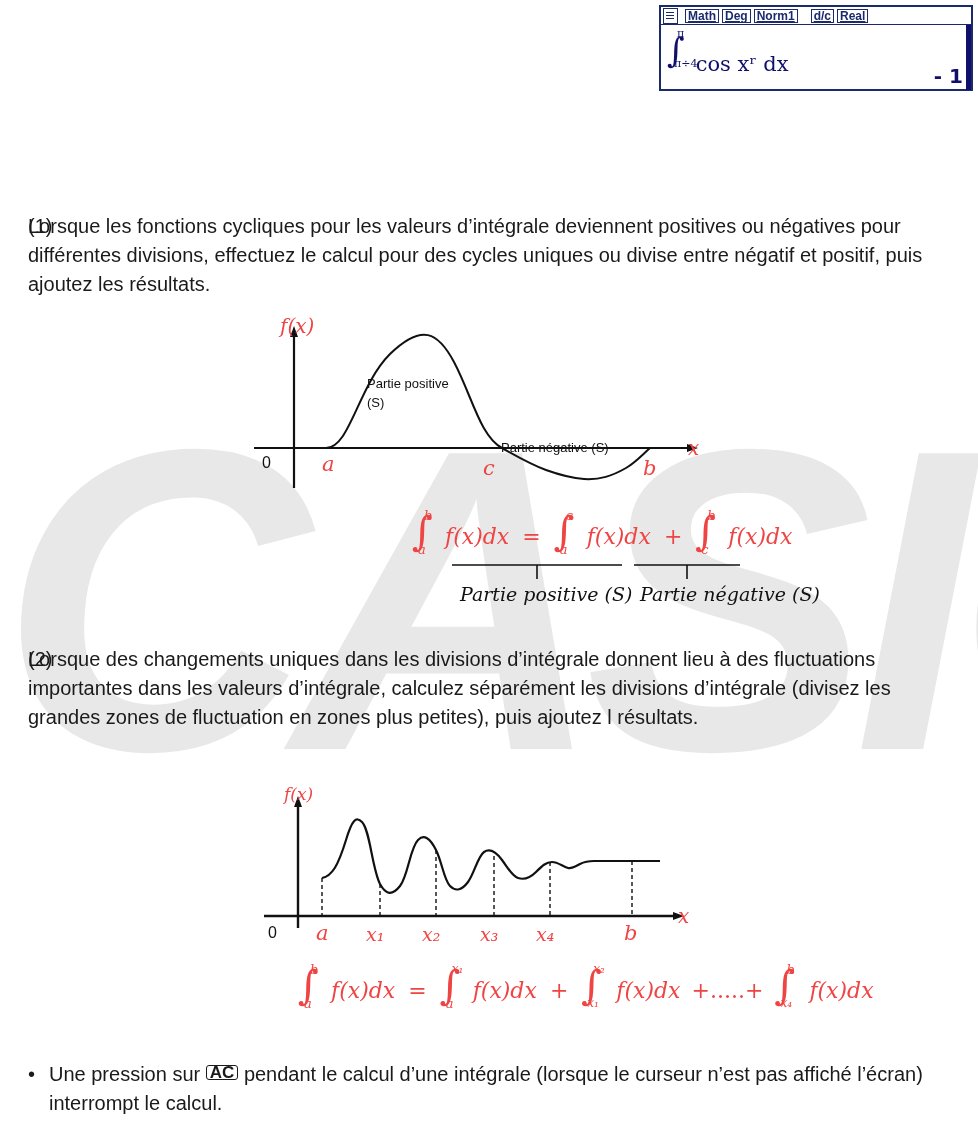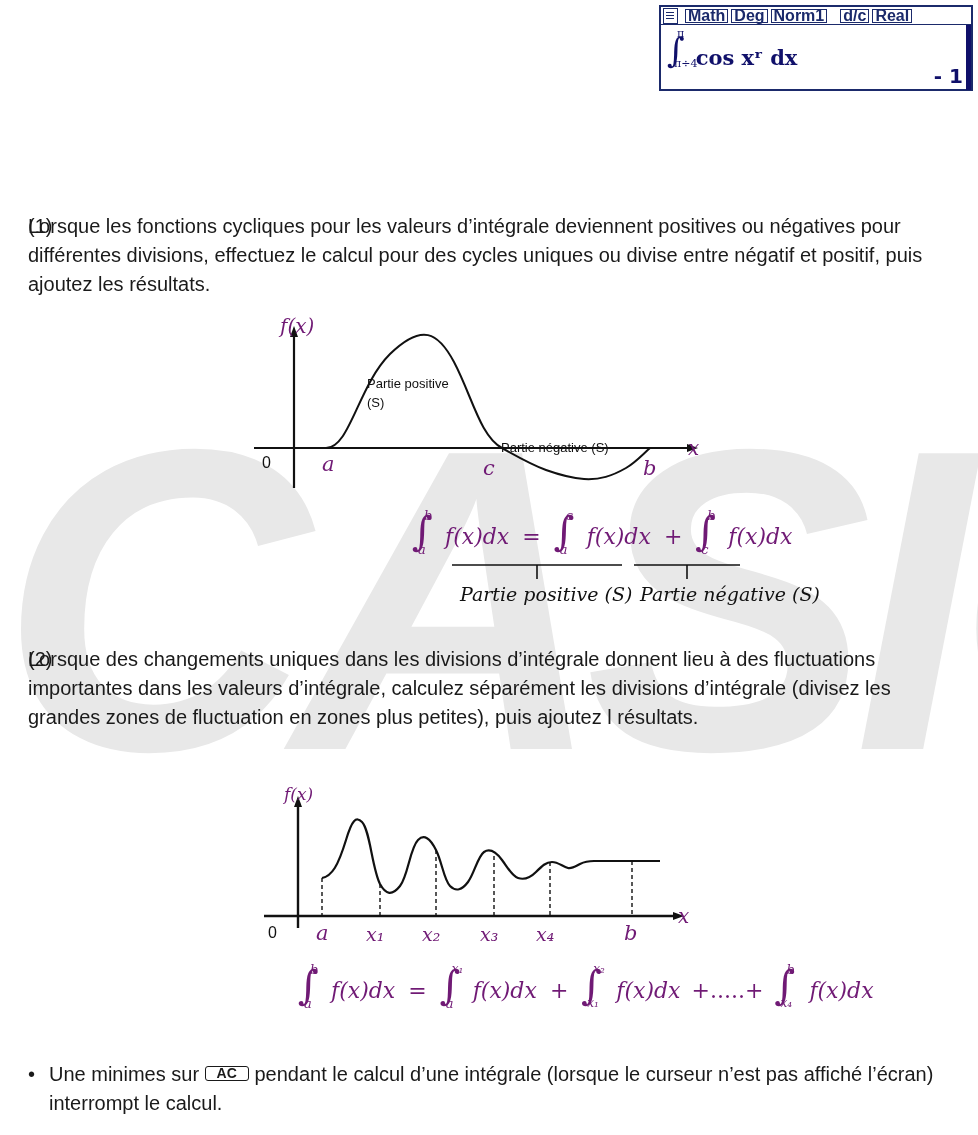--- a/index.html
+++ b/index.html
@@ -52,21 +52,21 @@
     height: 17px;
     border-bottom: 1px solid #1b2a6b;
     display: flex;
     align-items: center;
     padding: 0 2px;
     gap: 3px;
     background: #fff;
   }
   .status-tag {
     font-family: "Liberation Sans", sans-serif;
-    font-size: 16px;
+    font-size: 12px;
     font-weight: bold;
     color: #1b2a6b;
     border: 1px solid #1b2a6b;
     background: #ffffff;
     padding: 0 2px;
     line-height: 12px;
     text-decoration: underline;
   }
   #calc-doc-icon {
     width: 13px;
@@ -155,39 +155,39 @@
     font-size: 20px;
     line-height: 29px;
   }
   .bullet .dot { position: absolute; left: 0; top: 0; }
   .bullet .txt { display: block; margin-left: 21px; }
 
   .keycap {
     display: inline-block;
     border: 1px solid #1a1a1a;
     border-radius: 3px;
-    font-size: 14px;
+    font-size: 17px;
     font-weight: bold;
-    padding: 1px 11px;
+    padding: 1px 3px;
     line-height: 11px;
     vertical-align: 3px;
     font-family: "Liberation Sans", sans-serif;
   }
 
   
   .figure {
     position: absolute;
     z-index: 2;
   }
   .math {
     position: absolute;
     z-index: 2;
     font-family: "DejaVu Serif", serif;
     font-style: italic;
-    color: #701a75;
+    color: #ef4444;
     white-space: nowrap;
   }
   .mathline {
     font-family: "DejaVu Serif", serif;
     font-style: italic;
     white-space: nowrap;
   }
   .fig-label {
     position: absolute;
     font-family: "Liberation Sans", sans-serif;
@@ -220,21 +220,21 @@
     <span class="status-tag" style="margin-left:10px;text-align:right;">d/c</span>
     <span class="status-tag">Real</span>
   </div>
   <div id="calc-body">
     <div id="calc-expr">
       <span class="int-big" style="width:22px;height:40px;">
         <span class="int-glyph" style="position:absolute;left:0;top:6px;">∫</span>
         <span class="int-lim" style="top:-2px;">π</span>
         <span class="int-lim" style="top:28px;left:7px;">π÷4</span>
       </span>
-      <span style="position:relative;top:10px;font-weight:bold;">cos  xʳ dx</span>
+      <span style="position:relative;top:16px;">cos  xʳ dx</span>
     </div>
     <div id="calc-result">- 1</div>
     <div id="calc-cursorbar"></div>
   </div>
 </div>
 
 <div class="para" style="left:28px; top:212px; width:930px;">
   <span class="num">(1)</span>
   <span class="txt">Lorsque les fonctions cycliques pour les valeurs d’intégrale deviennent positives ou négatives pour différentes divisions, effectuez le calcul pour des cycles uniques ou divise entre négatif et positif, puis ajoutez les résultats.</span>
 </div>
@@ -351,14 +351,14 @@
   <span class="int-big" style="width:28px;height:46px;vertical-align:-14px;">
     <span class="int-glyph" style="position:absolute;left:0;top:4px;font-size:40px;">∫</span>
     <span class="int-lim" style="top:-4px;left:12px;font-size:13px;">b</span>
     <span class="int-lim" style="top:30px;left:6px;font-size:12px;">x₄</span>
   </span>
   <span class="mathline">f(x)dx</span>
 </div>
 
 <div class="bullet" style="left:28px; top:1060px; width:935px;">
   <span class="dot">•</span>
-  <span class="txt"><span>Une minimes sur</span> <span class="keycap">AC</span> <span>pendant le calcul d’une intégrale (lorsque le curseur n’est pas affiché l’écran) interrompt le calcul.</span></span>
+  <span class="txt"><span>Une pression sur</span> <span class="keycap">AC</span> <span>pendant le calcul d’une intégrale (lorsque le curseur n’est pas affiché l’écran) interrompt le calcul.</span></span>
 </div>
 
 </body></html>

